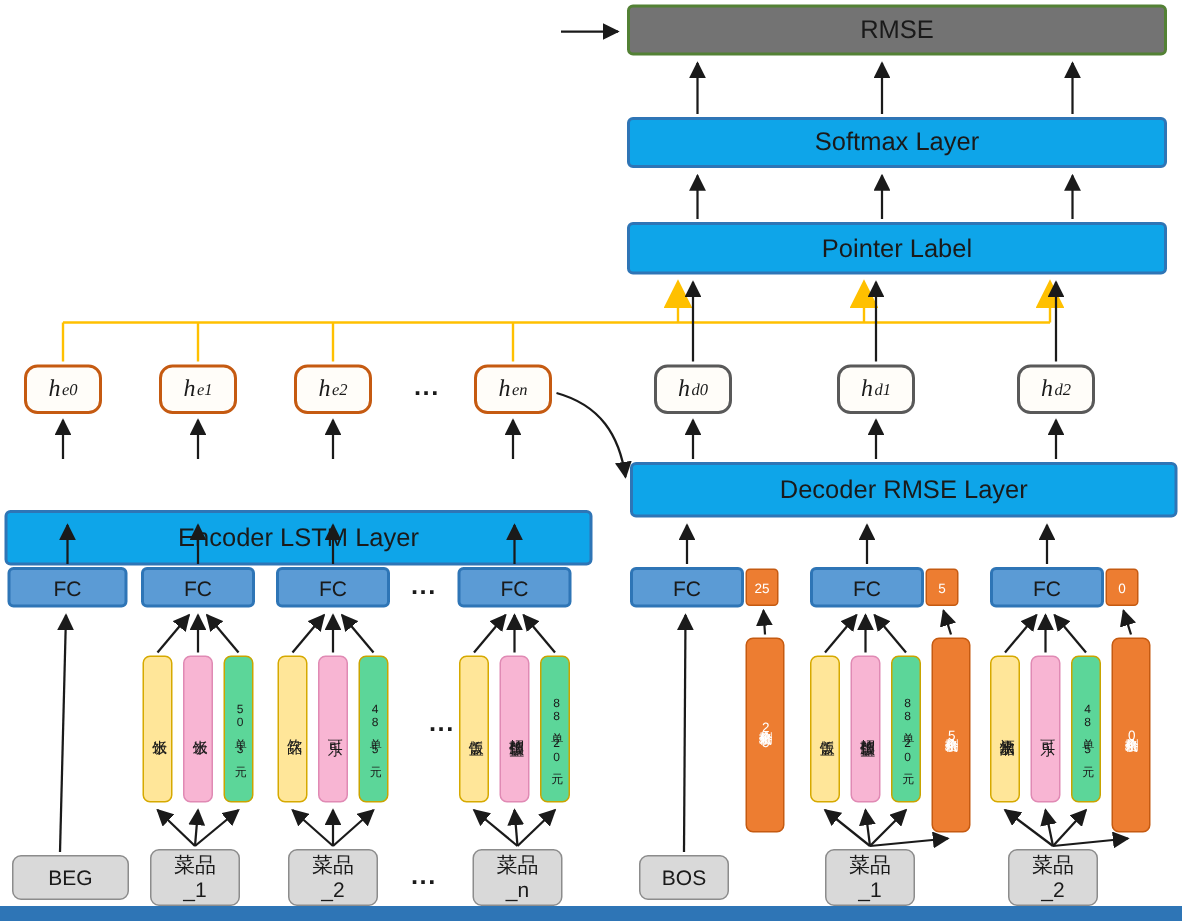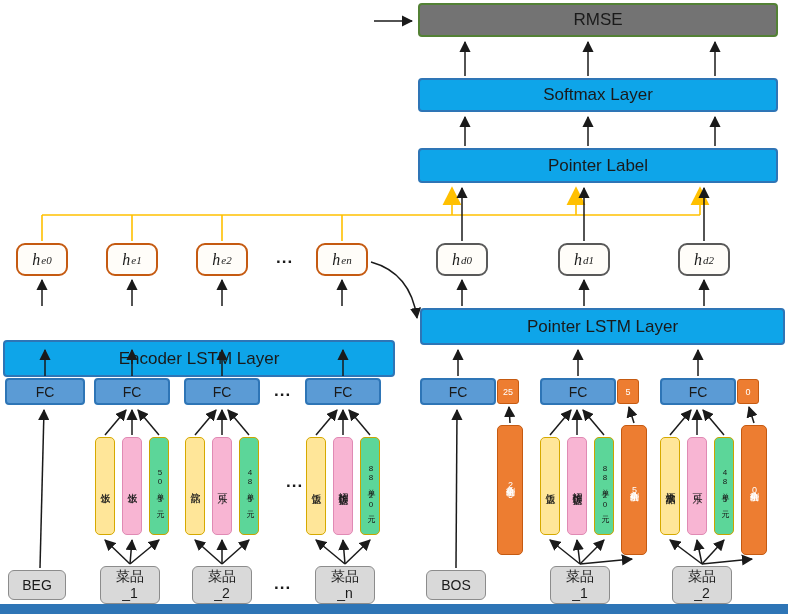--- a/index.html
+++ b/index.html
@@ -63,21 +63,21 @@
   <div class="box hbox dec" style="left:558px;top:243px;">
     <span>h</span>
       <sub>d1</sub>
   </div>
   <div class="box hbox dec" style="left:678px;top:243px;">
     <span>h</span>
       <sub>d2</sub>
   </div>
 
   <div class="box layer" style="left:3px;top:308px;width:392px;height:37px;margin-top:32px;">Encoder LSTM Layer</div>
-  <div class="box layer" style="left:420px;top:308px;width:365px;height:37px;">Pointer LSTM Layer</div>
+  <div class="box layer" style="left:420px;top:308px;width:365px;height:37px;">Decoder RMSE Layer</div>
 
   <div class="box fc" style="left:5px;top:378px;width:80px;">FC</div>
   <div class="box fc" style="left:94px;top:378px;width:76px;">FC</div>
   <div class="box fc" style="left:184px;top:378px;width:76px;">FC</div>
   <div class="dots" style="left:274px;top:381px;">...</div>
   <div class="box fc" style="left:305px;top:378px;width:76px;">FC</div>
   <div class="box fc" style="left:420px;top:378px;width:76px;">FC</div>
   <div class="box chip" style="left:497px;top:379px;width:22px;">25</div>
   <div class="box fc" style="left:540px;top:378px;width:76px;">FC</div>
   <div class="box chip" style="left:617px;top:379px;width:22px;">5</div>
@@ -103,21 +103,21 @@
   <div class="bar yellow" style="left:540px;top:437px;">盖饭</div>
   <div class="bar pink" style="left:567px;top:437px;">招牌盖饭</div>
   <div class="bar green" style="left:594px;top:437px;">88单 20元</div>
   <div class="bar orange" style="left:621px;top:425px;">剩余价格5</div>
 
   <div class="bar yellow" style="left:660px;top:437px;">酒水饮品</div>
   <div class="bar pink" style="left:687px;top:437px;">可乐</div>
   <div class="bar green" style="left:714px;top:437px;">48单 5元</div>
   <div class="bar orange" style="left:741px;top:425px;">剩余价格0</div>
 
-  <div class="box token" style="left:8px;top:570px;width:58px;height:30px;">BEG</div>
+  <div class="box token" style="left:8px;top:570px;width:78px;height:30px;">BEG</div>
   <div class="box token" style="left:100px;top:566px;width:60px;height:38px;">菜品
 _1</div>
   <div class="box token" style="left:192px;top:566px;width:60px;height:38px;">菜品
 _2</div>
   <div class="dots" style="left:274px;top:574px;">...</div>
   <div class="box token" style="left:315px;top:566px;width:60px;height:38px;">菜品
 _n</div>
   <div class="box token" style="left:426px;top:570px;width:60px;height:30px;">BOS</div>
   <div class="box token" style="left:550px;top:566px;width:60px;height:38px;">菜品
 _1</div>

